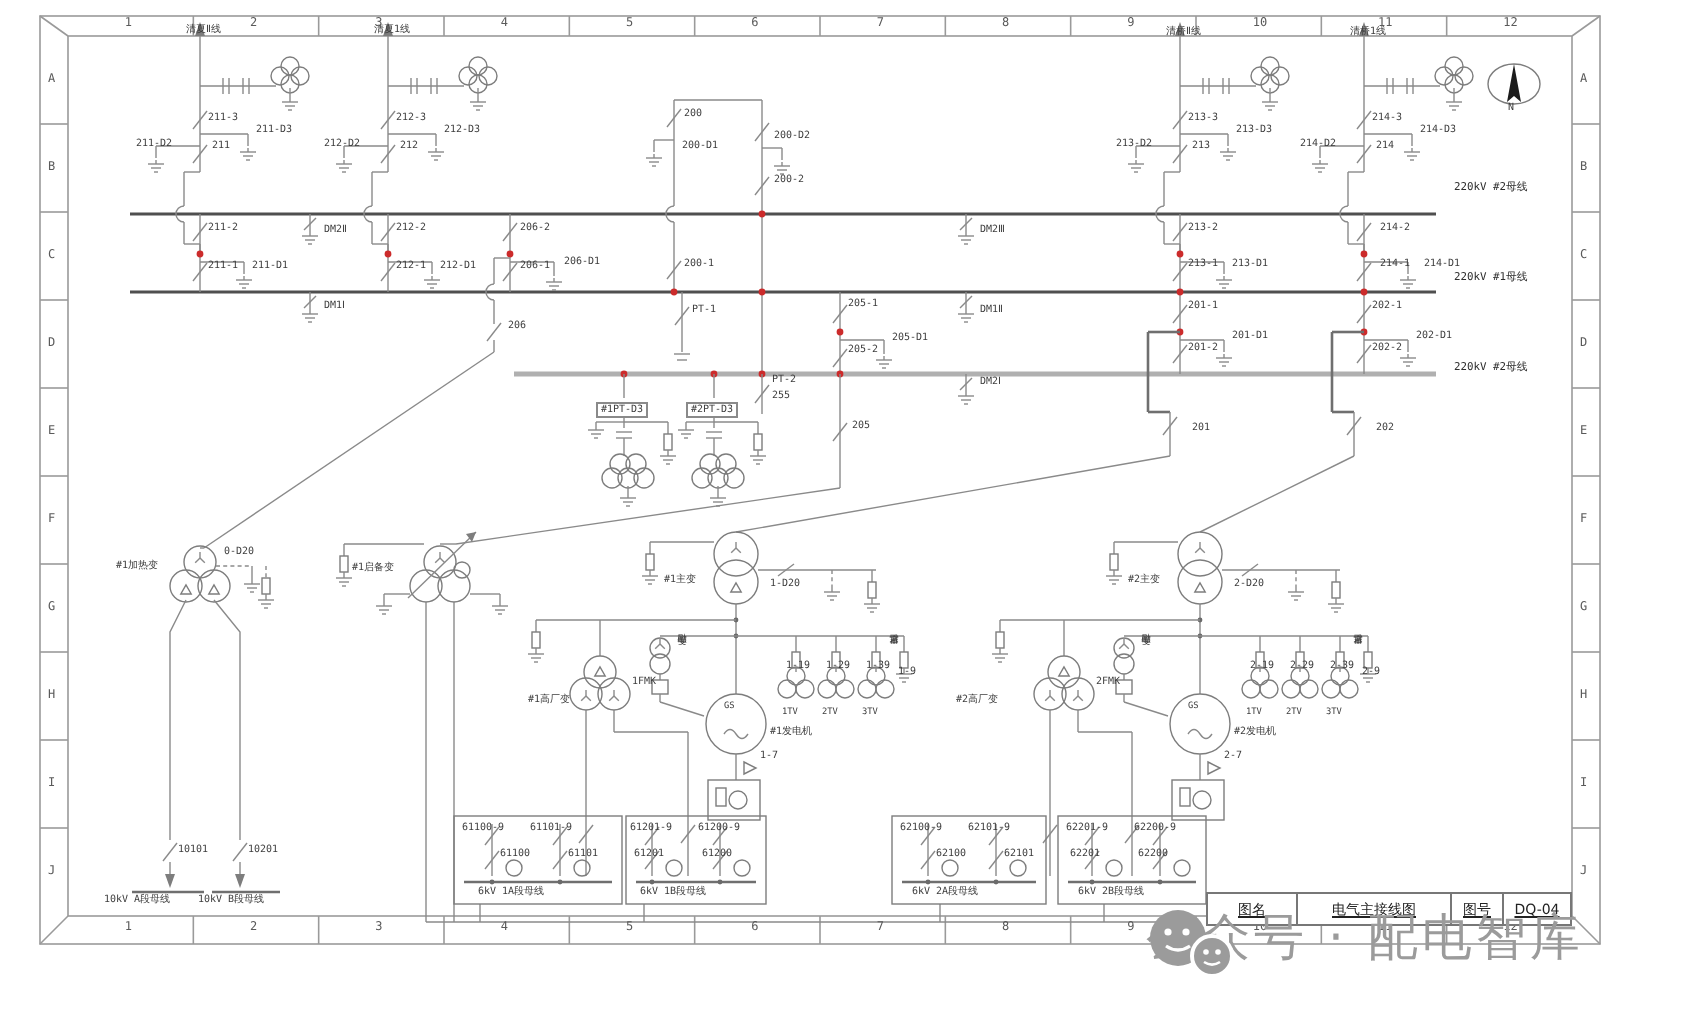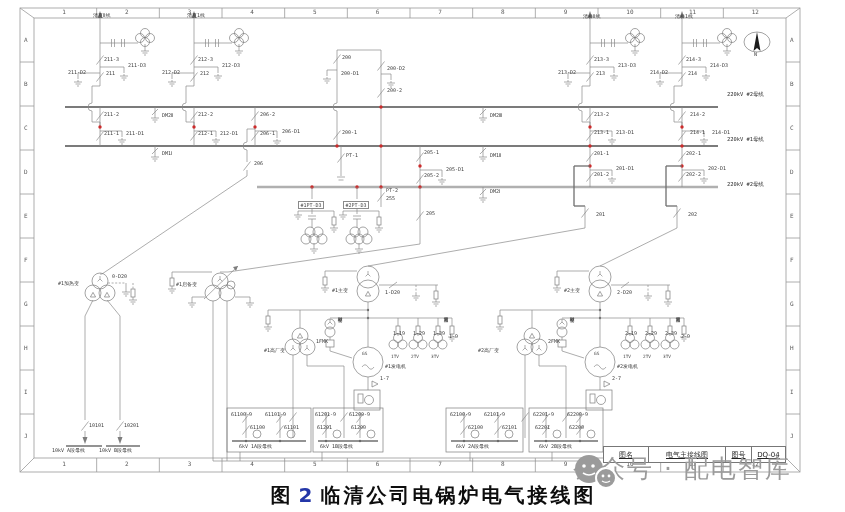--- a/index.html
+++ b/index.html
@@ -965,21 +965,20 @@
       <span class="glab" style="left: 790px; top: 433px;">J</span>
     </div>
 
   <div id="titleblock">
     <div class="cell" id="tb-name-label">图名</div>
     <div class="cell" id="tb-name">电气主接线图</div>
     <div class="cell" id="tb-no-label">图号</div>
     <div class="cell" id="tb-no">DQ-04</div>
   </div>
 
-  <div id="caption"><span>图</span><span class="figno" id="cap-no" style="color: rgb(36, 54, 168);">2</span><span>临清公司电锅炉电气接线图</span></div>
 
   <div id="watermark">
     <svg width="46" height="42" viewBox="0 0 46 42">
       <circle cx="16" cy="17" r="14" class="wmfill" fill="#9b9b9b"></circle>
       <circle cx="33" cy="26" r="10" class="wmfill" stroke="#ffffff" stroke-width="2" fill="#9b9b9b"></circle>
       <circle cx="11" cy="14" r="1.8" fill="#ffffff"></circle>
       <circle cx="20" cy="14" r="1.8" fill="#ffffff"></circle>
       <path d="M10,21 q6,4 12,0" stroke="#ffffff" stroke-width="1.6" fill="none"></path>
       <circle cx="30" cy="24" r="1.4" fill="#ffffff"></circle>
       <circle cx="36" cy="24" r="1.4" fill="#ffffff"></circle>

